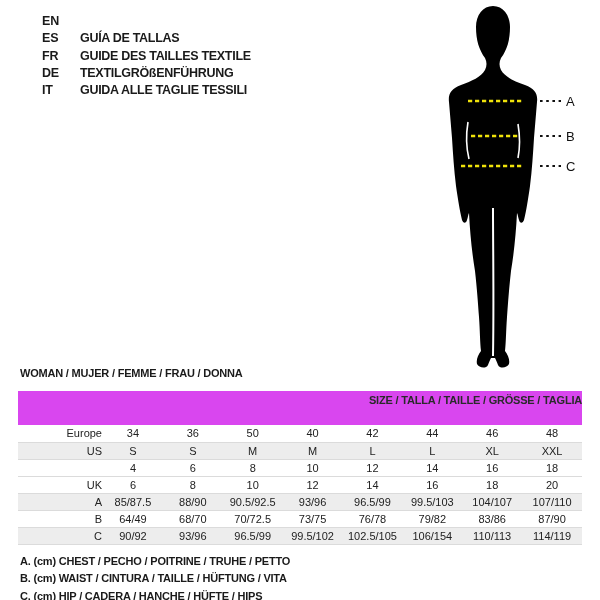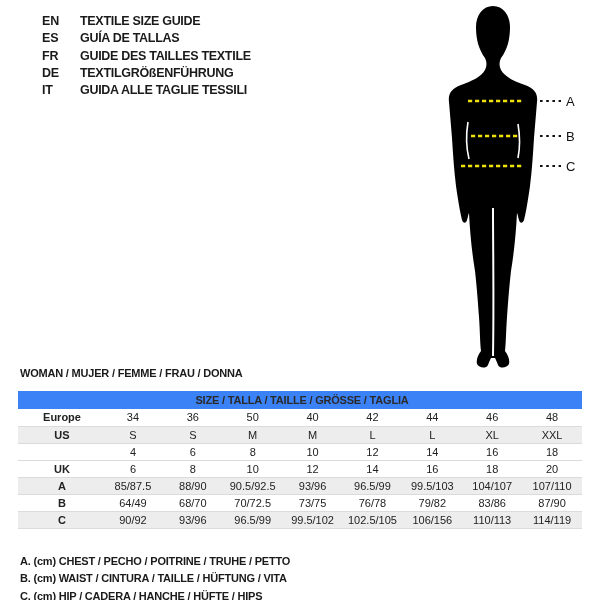--- a/index.html
+++ b/index.html
@@ -15,42 +15,41 @@
   
   .figure-wrap{position:absolute;left:410px;top:0;width:190px;height:380px;}
   .measure-label{font-family:"Liberation Sans",sans-serif;font-size:13px;fill:#111;}
 
   
   .section-title{position:absolute;left:20px;top:367px;font-size:11px;font-weight:bold;letter-spacing:-0.2px;white-space:nowrap;}
 
   
   .table-wrap{position:absolute;left:18px;top:391px;width:564px;}
   table.size-table{border-collapse:collapse;table-layout:fixed;width:564px;font-size:11px;color:#222;}
-  table.size-table thead th{background:#3b82f6;color:#2a2a2a;text-align:center;font-weight:600;height:18px;padding:0 0 0 4px;font-size:11px;letter-spacing:-0.2px;}
+  table.size-table thead th{background:#d946ef;color:#2a2a2a;text-align:right;font-weight:600;height:18px;padding:0 0 16px 4px;font-size:11px;letter-spacing:-0.2px;}
   table.size-table tbody tr{height:17px;border-bottom:1px solid #dbdbdb;}
   table.size-table tbody tr:nth-child(2),
   table.size-table tbody tr:nth-child(5),
   table.size-table tbody tr:nth-child(7){background:#ededed;}
-  table.size-table tbody th{text-align:center;font-weight:700;padding-left:4px;}
+  table.size-table tbody th{text-align:right;font-weight:400;padding-left:4px;}
   table.size-table td{text-align:center;padding:0;}
   col.label-col{width:85px;}
 
   
   .legend-block{position:absolute;left:20px;top:541px;margin-top:12px;}
   .legend-line{font-size:11px;font-weight:bold;line-height:17.4px;letter-spacing:-0.2px;white-space:nowrap;}
 </style>
 </head>
 <body>
 
 <div id="canvas">
 
   <div class="lang-block">
     <div class="lang-row">
       <span class="lang-code">EN</span>
-      <span class="lang-text">TEXTILE SIZE GUIDE</span>
     </div>
     <div class="lang-row">
       <span class="lang-code">ES</span>
       <span class="lang-text">GUÍA DE TALLAS</span>
     </div>
     <div class="lang-row">
       <span class="lang-code">FR</span>
       <span class="lang-text">GUIDE DES TAILLES TEXTILE</span>
     </div>
     <div class="lang-row">
@@ -206,21 +205,21 @@
             <td>83/86</td>
             <td>87/90</td>
           </tr>
           <tr>
             <th>C</th>
             <td>90/92</td>
             <td>93/96</td>
             <td>96.5/99</td>
             <td>99.5/102</td>
             <td>102.5/105</td>
-            <td>106/156</td>
+            <td>106/154</td>
             <td>110/113</td>
             <td>114/119</td>
           </tr>
         </tbody>
     </table>
   </div>
 
   <div class="legend-block">
     <div class="legend-line">A. (cm) CHEST / PECHO / POITRINE / TRUHE / PETTO</div>
     <div class="legend-line">B. (cm) WAIST / CINTURA / TAILLE / HÜFTUNG / VITA</div>

